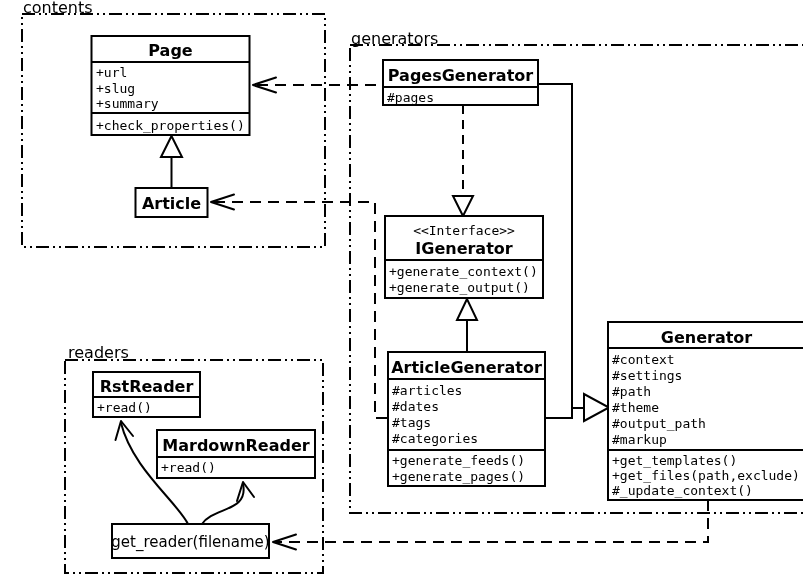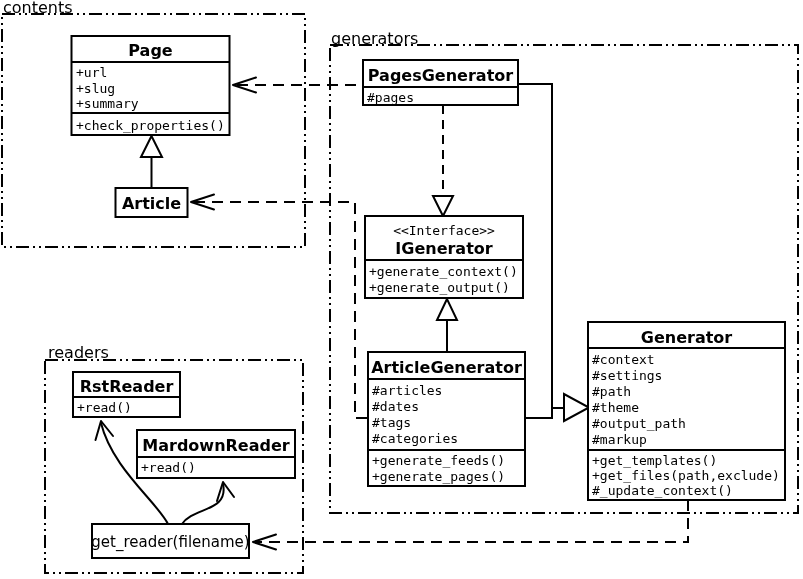--- a/index.html
+++ b/index.html
@@ -1,20 +1,20 @@
 <!DOCTYPE html>
 <html style="--stroke: #000000; --bg: #ffffff;"><head>
 <meta charset="utf-8">
 <style>
   :root{
     --stroke:#000000;
     --bg:#ffffff;
   }
   html,body{margin:0;padding:0;background:var(--bg);}
-  .stage{width:720px;height:579px;position:relative;background:var(--bg);}
+  .stage{width:720px;height:579px;position:relative;background:var(--bg);margin-left:20px;}
   svg{display:block;}
   .box{fill:var(--bg);stroke:var(--stroke);stroke-width:2;}
   .sep{stroke:var(--stroke);stroke-width:2;}
   .title{font:bold 16px "DejaVu Sans", sans-serif;fill:var(--stroke);text-anchor:middle;}
   .member{font:13px "DejaVu Sans Mono", monospace;fill:var(--stroke);}
   .stereo{font:13px "DejaVu Sans Mono", monospace;fill:var(--stroke);text-anchor:middle;}
   .plainlabel{font:15px "DejaVu Sans", sans-serif;fill:var(--stroke);text-anchor:middle;}
   .pkg{fill:none;stroke:var(--stroke);stroke-width:2;stroke-dasharray:13 4 2 4 2 4;}
   .pkglabel{font:16px "DejaVu Sans", sans-serif;fill:var(--stroke);}
   .rel{fill:none;stroke:var(--stroke);stroke-width:2;}

